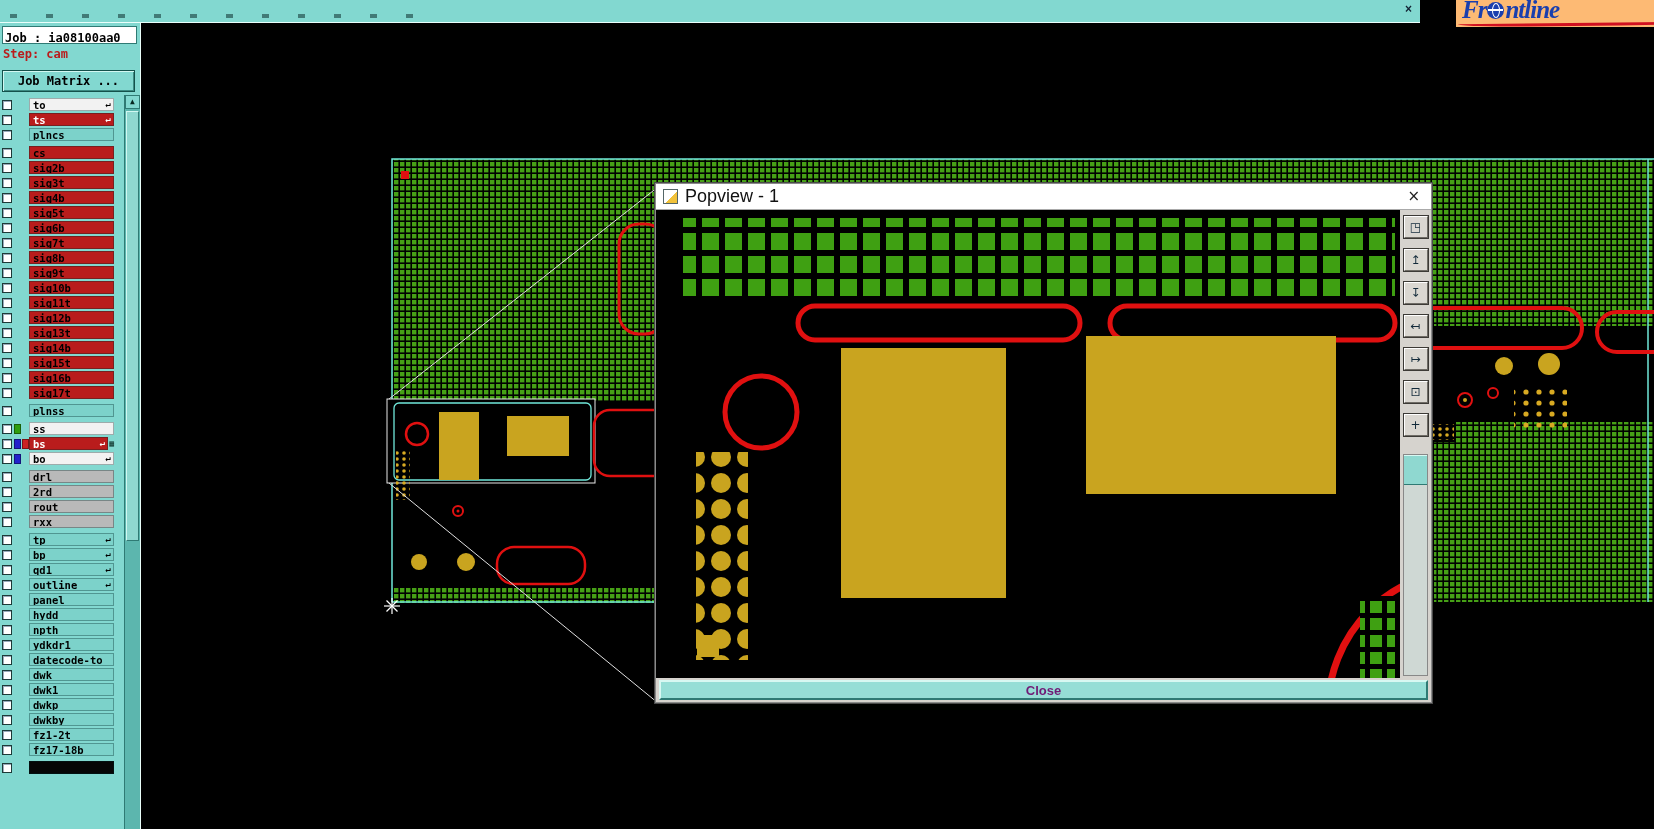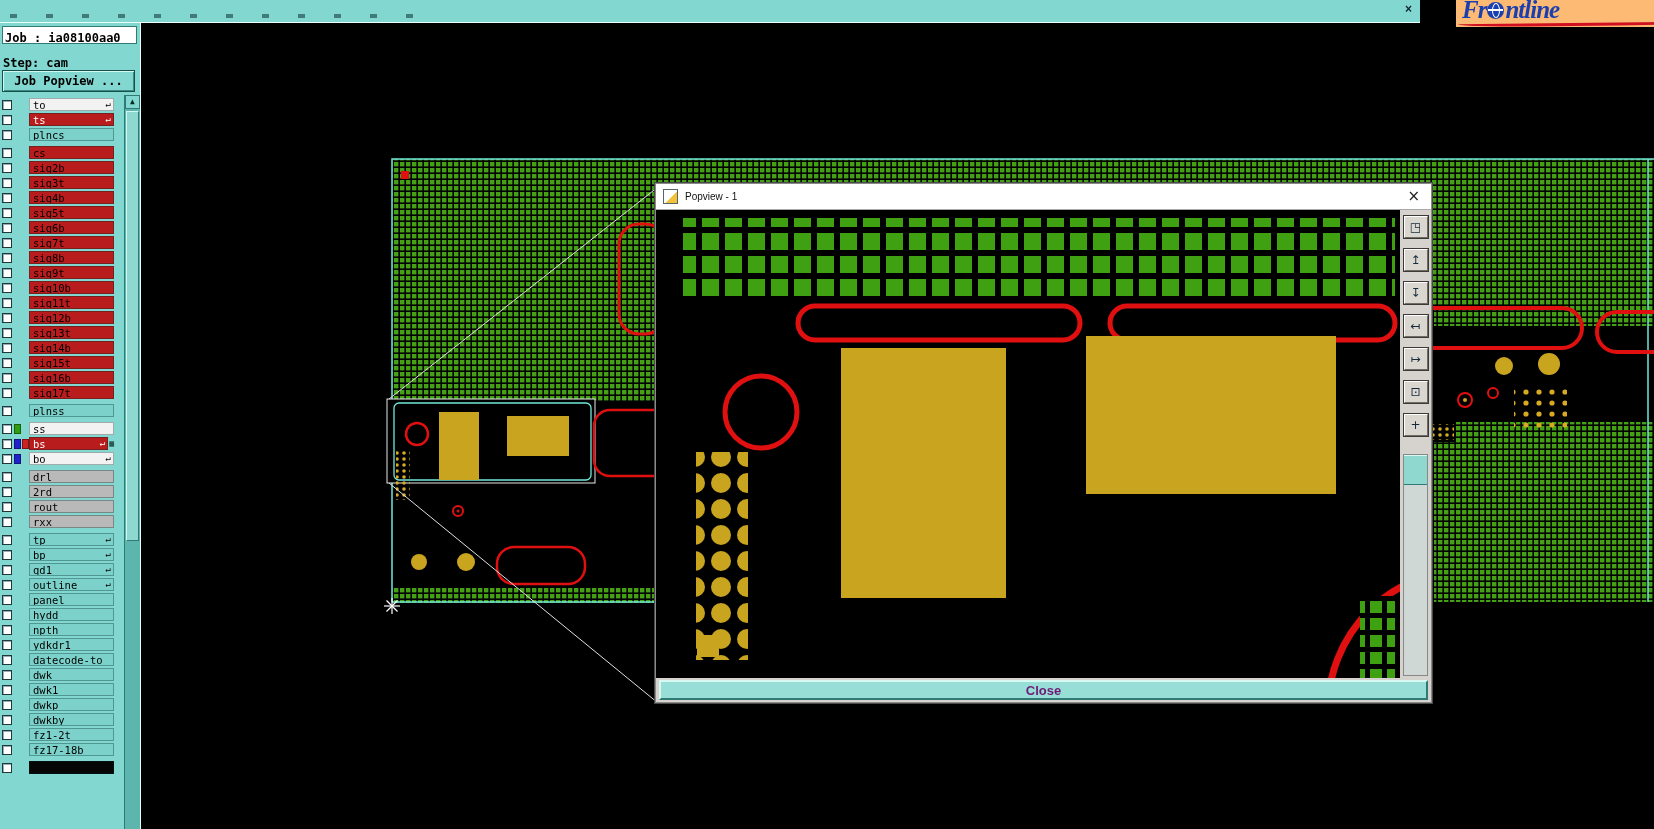--- a/index.html
+++ b/index.html
@@ -22,33 +22,33 @@
   .globe:after{content:"";position:absolute;left:5px;top:1px;bottom:1px;width:6px;
     border:1px solid #fff;border-radius:50%}
   .swoosh{position:absolute;left:2px;right:2px;bottom:1px;height:3px;background:#d01020;
     border-radius:0 0 100% 100%/0 0 10px 10px;transform:rotate(-.6deg)}
 
   
   .sidebar{position:absolute;left:0;top:23px;width:141px;bottom:0;background:#82d8d0;
     border-right:1px solid #eafffb}
   .jobline{margin:3px 3px 0 2px;background:#fff;border:1px solid #2f7a74;
     font:bold 12px "DejaVu Sans Mono",monospace;color:#000;padding:4px 2px;height:18px;white-space:nowrap}
-  .stepline{font:bold 12px "DejaVu Sans Mono",monospace;color:#000000;padding:12px 3px 0 3px;height:19px}
+  .stepline{font:bold 12px "DejaVu Sans Mono",monospace;color:#b91c1c;padding:3px 3px 0 3px;height:19px}
   .jobmatrix{display:block;margin:7px 3px 0 2px;width:133px;height:22px;background:#82d8d0;
     font:bold 12px "DejaVu Sans Mono",monospace;color:#000;text-align:center;
     border:1px solid #14514b;box-shadow:inset 1px 1px 0 #d2f8f2,inset -1px -1px 0 #3c8a82}
   .layer-list{position:absolute;left:2px;top:75px;width:112px}
   .lrow{display:flex;align-items:center;height:13px;margin-bottom:2px}
   .lrow.gap{margin-top:5px}
   .cb{width:10px;height:10px;background:#fff;border:1px solid #1d3a38;
     box-shadow:inset 1px 1px 0 #9ab;flex:0 0 auto}
   .swz{width:17px;display:flex;gap:1px;padding-left:2px;flex:0 0 auto}
   .swz i{width:7px;height:10px;display:inline-block;border:1px solid rgba(0,0,0,.4)}
   .lab{flex:1 1 auto;height:13px;display:flex;align-items:center;justify-content:space-between;
-    padding:0 2px 0 3px;font-weight:normal;font-size:10.5px;line-height:12px;
+    padding:0 2px 0 3px;font-weight:bold;font-size:10.5px;line-height:12px;
     border:1px solid rgba(0,40,40,.35);overflow:hidden;white-space:nowrap}
   .lab em{font-style:normal;font-size:9px;line-height:9px}
   .lab.white{background:#f2f2f2;color:#000}
   .lab.teal{background:#7cd2ca;color:#000}
   .lab.orange{background:#b91c1c;color:#000}
   .lab.gray{background:#b9b9b9;color:#000}
   .lab.selected{background:#b91c1c;color:#fff}
   .lab.black{background:#060606;color:#ddd}
   .gicon{font-size:8px;line-height:8px;margin-left:1px;color:#06261f}
   .sb{position:absolute;right:0;top:72px;bottom:0;width:16px;background:#5cb6ae;
@@ -63,21 +63,21 @@
   .canvas{position:absolute;left:142px;top:24px;right:0;bottom:0;background:#000}
   .canvas svg{position:absolute;left:0;top:0}
 
   
   .pop{position:absolute;left:655px;top:183px;width:777px;height:520px;background:#d6d3ce;
     border:1px solid #8a8a8a;box-shadow:0 0 0 1px #4a4a4a;z-index:10}
   .pop-title{height:26px;background:#fff;display:flex;align-items:center;padding:0 7px;
     border-bottom:1px solid #aaa;font-family:"Liberation Sans",sans-serif}
   .pop-ico{width:15px;height:15px;border:1px solid #566;margin-right:7px;
     background:linear-gradient(135deg,#fff 55%,#f2c23a 55%)}
-  .pop-title .t{font-size:10px;color:#111;flex:1}
+  .pop-title .t{font-size:18px;color:#111;flex:1}
   .pop-close{font-size:15px;line-height:15px;color:#222;padding:0 4px;cursor:default;
     font-family:"DejaVu Sans",sans-serif}
   .pop-body{display:flex;height:468px}
   .pop-view{width:744px;height:468px;background:#000;position:relative;overflow:hidden}
   .pop-tools{width:31px;position:relative;background:#d6d3ce;display:flex;flex-direction:column;
     align-items:center;padding-top:6px}
   .ptool{width:24px;height:22px;margin-bottom:11px;background:#dad7d1;color:#122a3a;
     font-size:12px;line-height:20px;text-align:center;
     border-top:1px solid #fff;border-left:1px solid #fff;
     border-right:1px solid #6f6c66;border-bottom:1px solid #6f6c66;
@@ -103,21 +103,21 @@
   </div>
 
   <div class="logo">
     <span class="txt"><span>Fr</span><span class="globe"></span><span>ntline</span></span>
     <div class="swoosh"></div>
   </div>
 
   <div class="sidebar">
     <div class="jobline">Job : ia08100aa0</div>
     <div class="stepline">Step: cam</div>
-    <button class="jobmatrix">Job Popview ...</button>
+    <button class="jobmatrix">Job Matrix ...</button>
     <div class="layer-list">
         <div class="lrow">
           <span class="cb"></span>
           <span class="swz"></span>
           <span class="lab white">
             <span>to</span>
             <em>↵</em>
           </span>
         </div>
         <div class="lrow">

